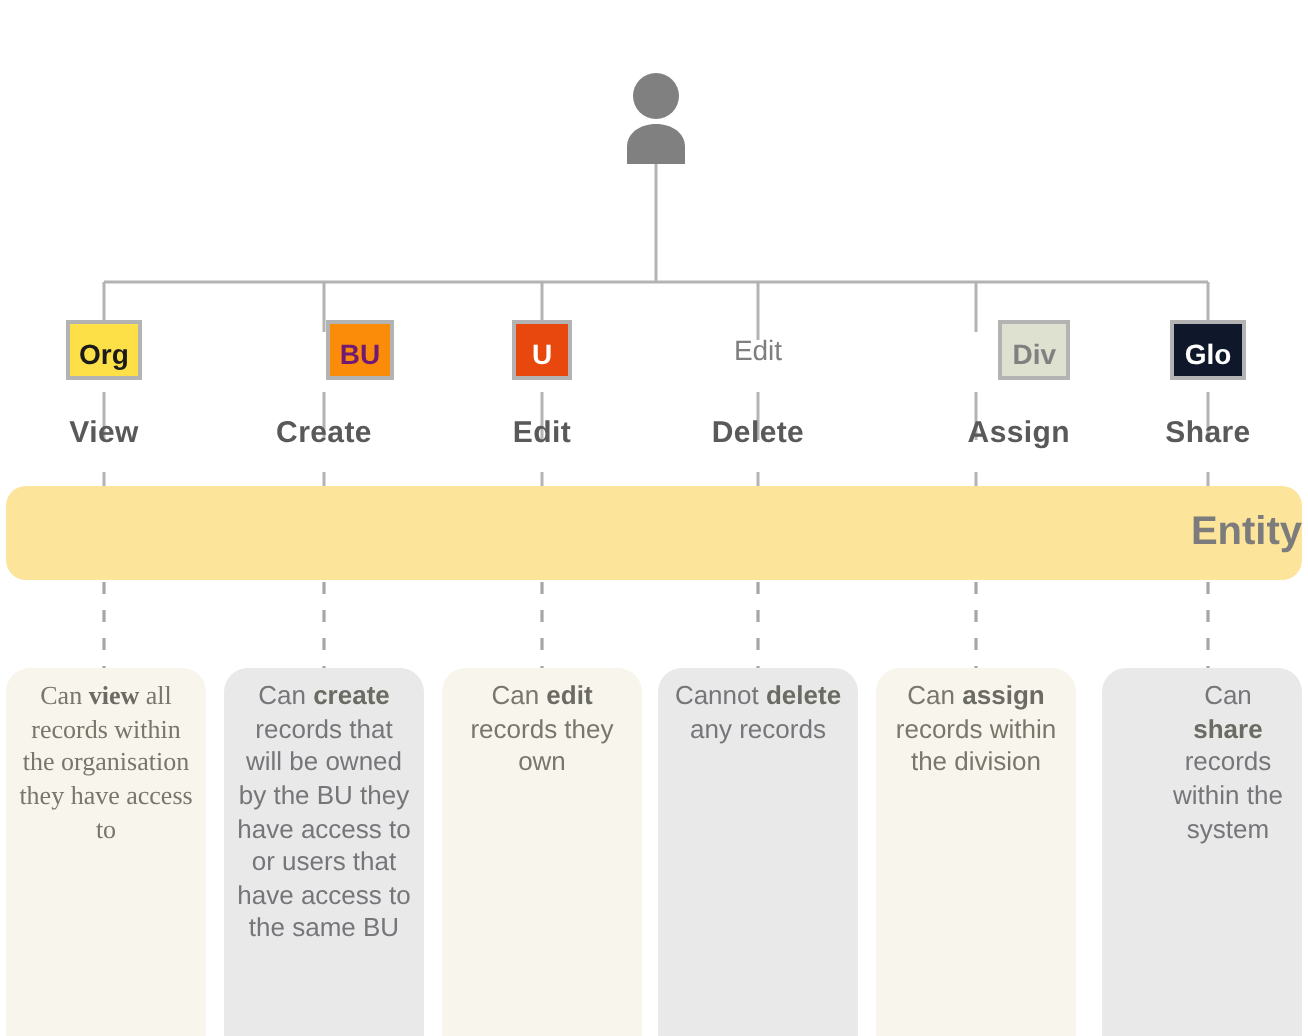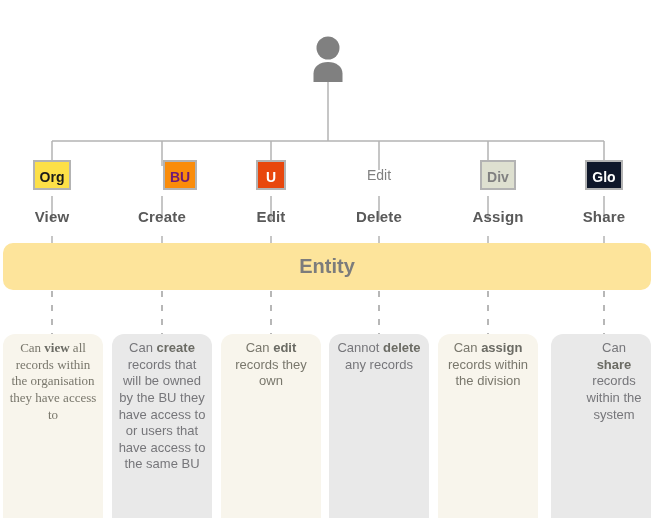--- a/index.html
+++ b/index.html
@@ -82,21 +82,21 @@
     position: absolute;
     left: 3px;
     top: 243px;
     width: 648px;
     height: 47px;
     box-sizing: border-box;
     border-radius: 10px;
     background: #fde49b;
     display: flex;
     align-items: center;
-    justify-content: center;
+    justify-content: flex-end;
   }
   .entity-bar .entity-label {
     font-size: 20px;
     font-weight: bold;
     color: #7c7c7c;
   }
 
   
   .card {
     position: absolute;
@@ -184,21 +184,21 @@
   <div class="column" style="left:221px;">
     <div class="badge" style="background: rgb(232, 71, 13); color: rgb(255, 255, 255);">U</div>
     <div class="col-label">Edit</div>
   </div>
 
   <div class="column" style="left:329px;">
     <div class="badge no-box">Edit</div>
     <div class="col-label">Delete</div>
   </div>
 
-  <div class="column" style="left:448px;">
+  <div class="column" style="left:435px;text-align:right;">
     <div class="badge" style="background: rgb(222, 224, 208); color: rgb(128, 128, 128);">Div</div>
     <div class="col-label">Assign</div>
   </div>
 
   <div class="column" style="left:554px;">
     <div class="badge" style="background: #0f172a; color: rgb(255, 255, 255);">Glo</div>
     <div class="col-label">Share</div>
   </div>
 
   <div class="entity-bar">

